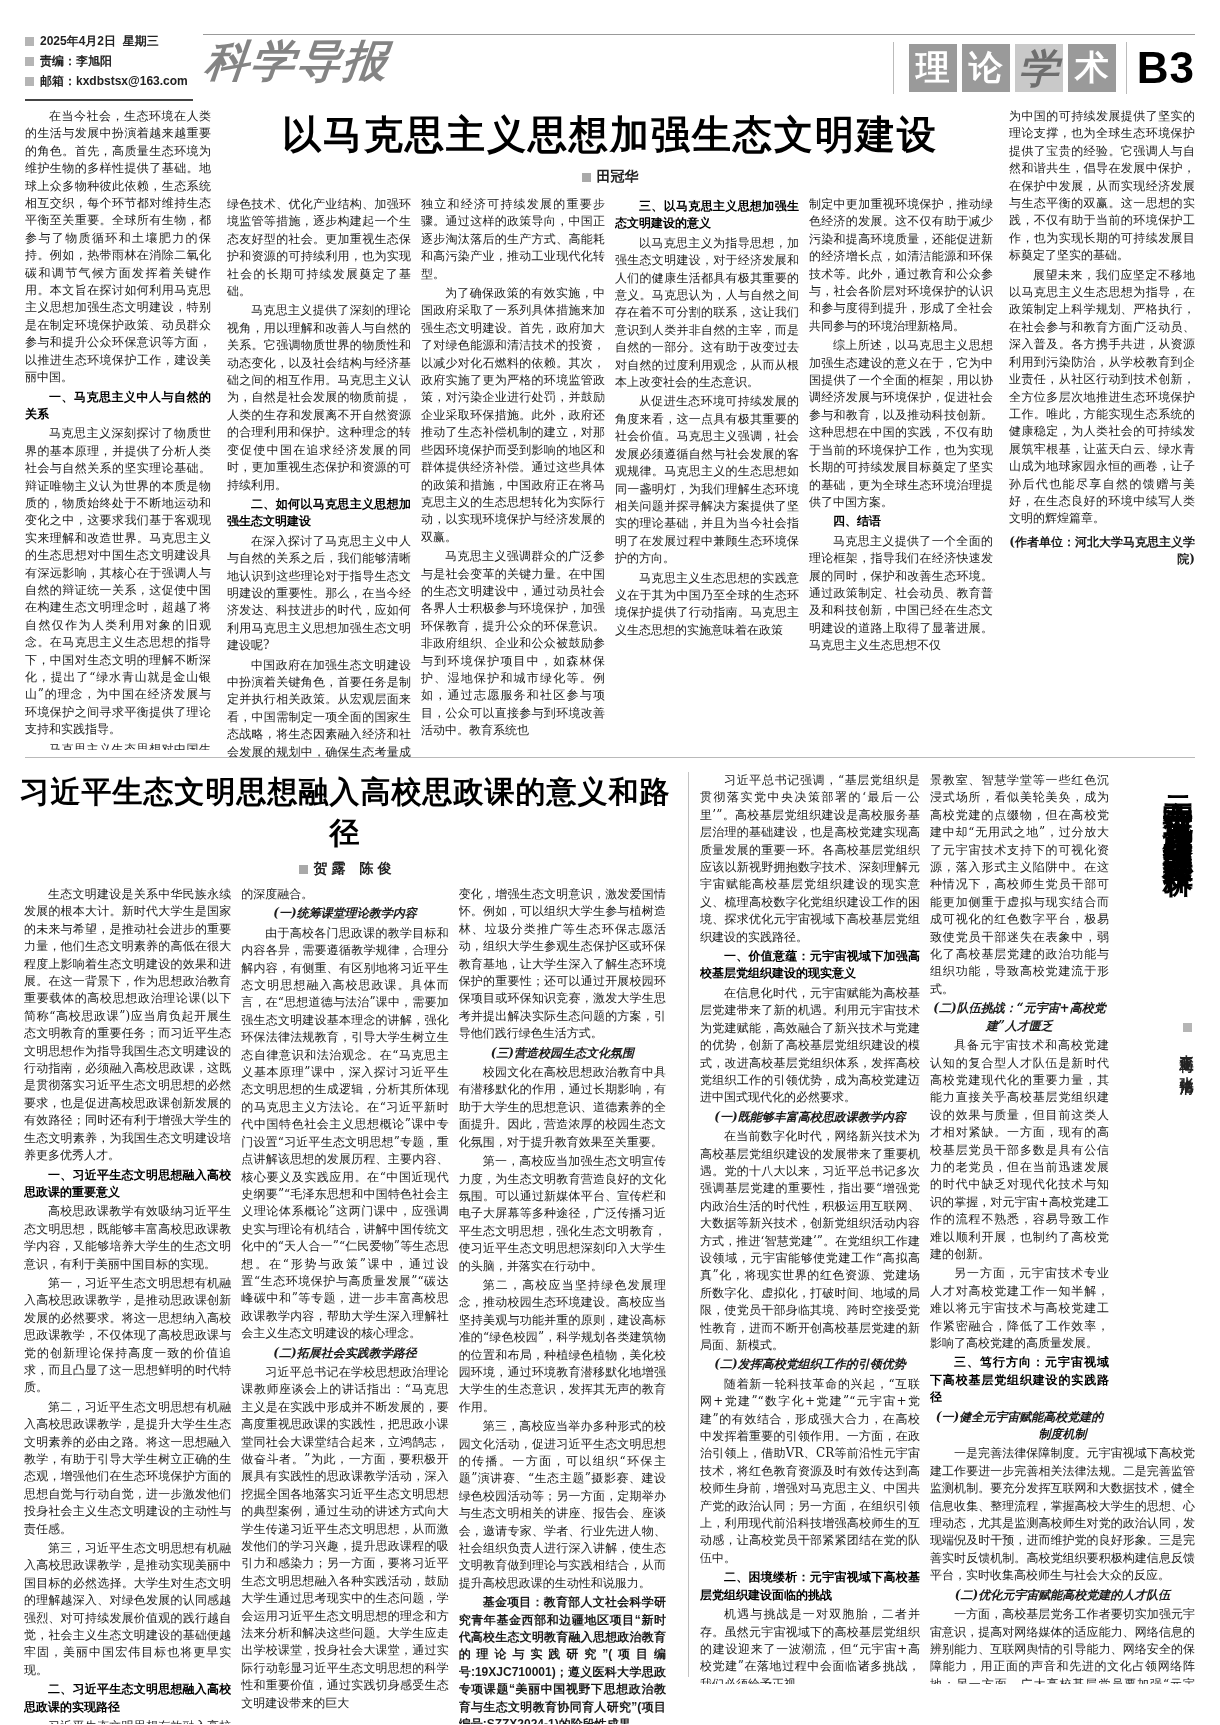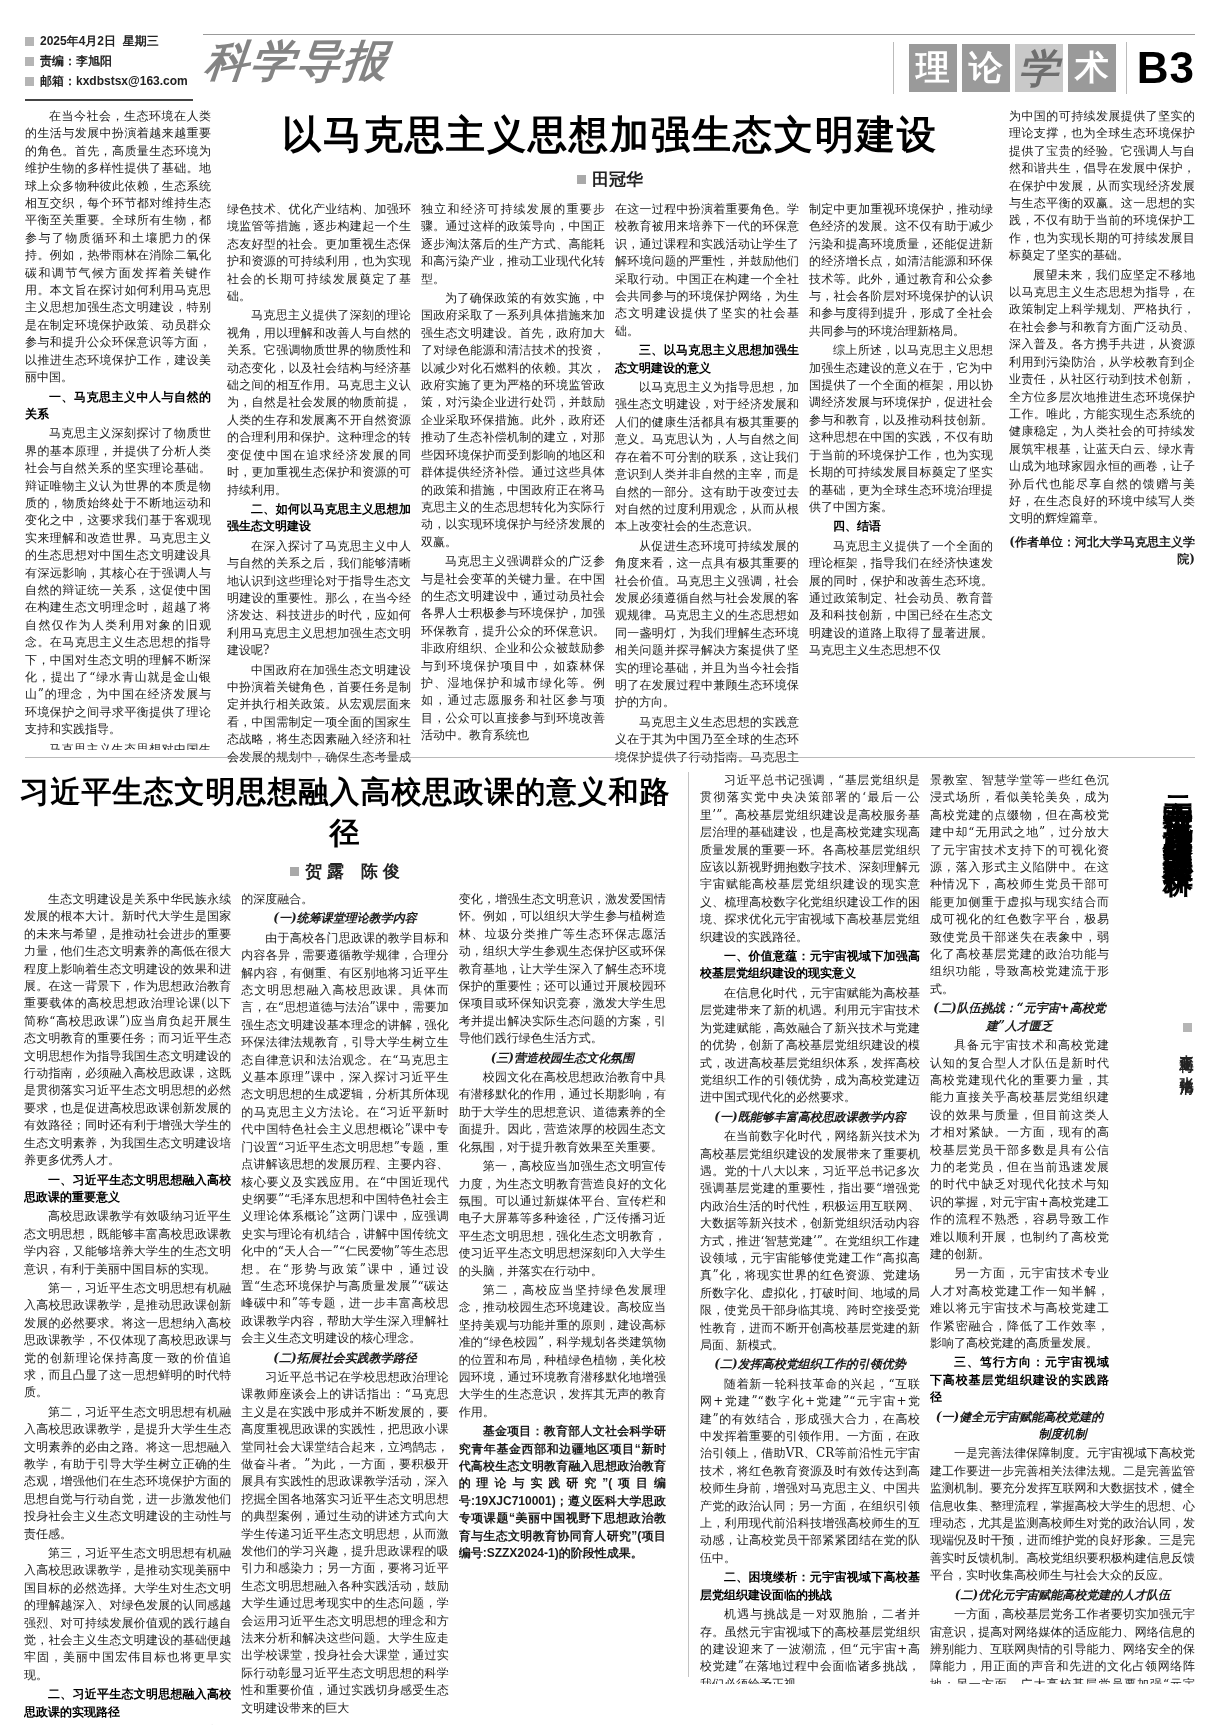--- a/index.html
+++ b/index.html
@@ -22,21 +22,21 @@
   #pageno{font-family:"Liberation Sans",sans-serif;font-weight:bold;font-size:44px;color:#000;letter-spacing:1px;}
   
   .ncol{text-align:justify;overflow:hidden;font-size:12px;line-height:17.4px;color:#1c1c1c;}
   .blk{margin:0 0 2px 0;}
   .blk.p{text-indent:2em;}
   .blk.cont{text-indent:0;}
   .blk.h{font-family:"Liberation Sans",sans-serif;font-weight:bold;text-indent:2em;color:#000;margin:2px 0;}
   .blk.kai{font-style:italic;font-weight:bold;text-align:center;text-indent:0;margin:2px 0;}
   .blk.fund{font-family:"Liberation Sans",sans-serif;font-weight:bold;text-indent:2em;}
   .blk.author{text-align:right;font-weight:bold;padding-top:4px;text-indent:0;}
-  .byline{display:flex;align-items:center;justify-content:center;font-size:17px;font-weight:bold;
+  .byline{display:flex;align-items:center;justify-content:center;font-size:14px;font-weight:bold;
           font-family:"Liberation Sans",sans-serif;color:#222;}
   .byline .sqico{background:#a9a9a9;}
   
   #a1{position:absolute;left:25px;top:108px;width:1170px;height:642px;display:flex;}
   #a1 .side{flex:0 0 186px;height:642px;}
   #a1mid{flex:1 1 auto;margin:0 11px;}
   #a1title{font-family:"Liberation Sans",sans-serif;font-weight:bold;font-size:39px;text-align:center;
            letter-spacing:2px;color:#000;}
   #a1midcols{display:flex;margin-top:10px;}
   #a1midcols .ncol{flex:1 1 0;height:566px;margin:0 5px;}
@@ -114,21 +114,20 @@
             <div class="blk h">二、如何以马克思主义思想加强生态文明建设</div>
             <div class="blk p">在深入探讨了马克思主义中人与自然的关系之后，我们能够清晰地认识到这些理论对于指导生态文明建设的重要性。那么，在当今经济发达、科技进步的时代，应如何利用马克思主义思想加强生态文明建设呢?</div>
             <div class="blk p">中国政府在加强生态文明建设中扮演着关键角色，首要任务是制定并执行相关政策。从宏观层面来看，中国需制定一项全面的国家生态战略，将生态因素融入经济和社会发展的规划中，确保生态考量成为决策的关键要素。例如，中国已设定明确的碳排放目标，推动能源结构的转型，以应对气候变化并促进绿色升级。这一转型不仅有助于减少温室气体排放，也是实现能源</div>
           </div>
         <div class="ncol">
             <div class="blk cont">独立和经济可持续发展的重要步骤。通过这样的政策导向，中国正逐步淘汰落后的生产方式、高能耗和高污染产业，推动工业现代化转型。</div>
             <div class="blk p">为了确保政策的有效实施，中国政府采取了一系列具体措施来加强生态文明建设。首先，政府加大了对绿色能源和清洁技术的投资，以减少对化石燃料的依赖。其次，政府实施了更为严格的环境监管政策，对污染企业进行处罚，并鼓励企业采取环保措施。此外，政府还推动了生态补偿机制的建立，对那些因环境保护而受到影响的地区和群体提供经济补偿。通过这些具体的政策和措施，中国政府正在将马克思主义的生态思想转化为实际行动，以实现环境保护与经济发展的双赢。</div>
             <div class="blk p">马克思主义强调群众的广泛参与是社会变革的关键力量。在中国的生态文明建设中，通过动员社会各界人士积极参与环境保护，加强环保教育，提升公众的环保意识。非政府组织、企业和公众被鼓励参与到环境保护项目中，如森林保护、湿地保护和城市绿化等。例如，通过志愿服务和社区参与项目，公众可以直接参与到环境改善活动中。教育系统也</div>
           </div>
         <div class="ncol">
-            <div class="blk cont">在这一过程中扮演着重要角色。学校教育被用来培养下一代的环保意识，通过课程和实践活动让学生了解环境问题的严重性，并鼓励他们采取行动。中国正在构建一个全社会共同参与的环境保护网络，为生态文明建设提供了坚实的社会基础。</div>
             <div class="blk h">三、以马克思主义思想加强生态文明建设的意义</div>
             <div class="blk p">以马克思主义为指导思想，加强生态文明建设，对于经济发展和人们的健康生活都具有极其重要的意义。马克思认为，人与自然之间存在着不可分割的联系，这让我们意识到人类并非自然的主宰，而是自然的一部分。这有助于改变过去对自然的过度利用观念，从而从根本上改变社会的生态意识。</div>
             <div class="blk p">从促进生态环境可持续发展的角度来看，这一点具有极其重要的社会价值。马克思主义强调，社会发展必须遵循自然与社会发展的客观规律。马克思主义的生态思想如同一盏明灯，为我们理解生态环境相关问题并探寻解决方案提供了坚实的理论基础，并且为当今社会指明了在发展过程中兼顾生态环境保护的方向。</div>
             <div class="blk p">马克思主义生态思想的实践意义在于其为中国乃至全球的生态环境保护提供了行动指南。马克思主义生态思想的实施意味着在政策</div>
           </div>
         <div class="ncol">
             <div class="blk cont">制定中更加重视环境保护，推动绿色经济的发展。这不仅有助于减少污染和提高环境质量，还能促进新的经济增长点，如清洁能源和环保技术等。此外，通过教育和公众参与，社会各阶层对环境保护的认识和参与度得到提升，形成了全社会共同参与的环境治理新格局。</div>
             <div class="blk p">综上所述，以马克思主义思想加强生态建设的意义在于，它为中国提供了一个全面的框架，用以协调经济发展与环境保护，促进社会参与和教育，以及推动科技创新。这种思想在中国的实践，不仅有助于当前的环境保护工作，也为实现长期的可持续发展目标奠定了坚实的基础，更为全球生态环境治理提供了中国方案。</div>
             <div class="blk h">四、结语</div>
             <div class="blk p">马克思主义提供了一个全面的理论框架，指导我们在经济快速发展的同时，保护和改善生态环境。通过政策制定、社会动员、教育普及和科技创新，中国已经在生态文明建设的道路上取得了显著进展。马克思主义生态思想不仅</div>
@@ -167,20 +166,21 @@
           <div class="blk p">由于高校各门思政课的教学目标和内容各异，需要遵循教学规律，合理分解内容，有侧重、有区别地将习近平生态文明思想融入高校思政课。具体而言，在“思想道德与法治”课中，需要加强生态文明建设基本理念的讲解，强化环保法律法规教育，引导大学生树立生态自律意识和法治观念。在“马克思主义基本原理”课中，深入探讨习近平生态文明思想的生成逻辑，分析其所体现的马克思主义方法论。在“习近平新时代中国特色社会主义思想概论”课中专门设置“习近平生态文明思想”专题，重点讲解该思想的发展历程、主要内容、核心要义及实践应用。在“中国近现代史纲要”“毛泽东思想和中国特色社会主义理论体系概论”这两门课中，应强调史实与理论有机结合，讲解中国传统文化中的“天人合一”“仁民爱物”等生态思想。在“形势与政策”课中，通过设置“生态环境保护与高质量发展”“碳达峰碳中和”等专题，进一步丰富高校思政课教学内容，帮助大学生深入理解社会主义生态文明建设的核心理念。</div>
           <div class="blk kai">(二)拓展社会实践教学路径</div>
           <div class="blk p">习近平总书记在学校思想政治理论课教师座谈会上的讲话指出：“马克思主义是在实践中形成并不断发展的，要高度重视思政课的实践性，把思政小课堂同社会大课堂结合起来，立鸿鹄志，做奋斗者。”为此，一方面，要积极开展具有实践性的思政课教学活动，深入挖掘全国各地落实习近平生态文明思想的典型案例，通过生动的讲述方式向大学生传递习近平生态文明思想，从而激发他们的学习兴趣，提升思政课程的吸引力和感染力；另一方面，要将习近平生态文明思想融入各种实践活动，鼓励大学生通过思考现实中的生态问题，学会运用习近平生态文明思想的理念和方法来分析和解决这些问题。大学生应走出学校课堂，投身社会大课堂，通过实际行动彰显习近平生态文明思想的科学性和重要价值，通过实践切身感受生态文明建设带来的巨大</div>
         </div>
       <div class="ncol">
           <div class="blk cont">变化，增强生态文明意识，激发爱国情怀。例如，可以组织大学生参与植树造林、垃圾分类推广等生态环保志愿活动，组织大学生参观生态保护区或环保教育基地，让大学生深入了解生态环境保护的重要性；还可以通过开展校园环保项目或环保知识竞赛，激发大学生思考并提出解决实际生态问题的方案，引导他们践行绿色生活方式。</div>
           <div class="blk kai">(三)营造校园生态文化氛围</div>
           <div class="blk p">校园文化在高校思想政治教育中具有潜移默化的作用，通过长期影响，有助于大学生的思想意识、道德素养的全面提升。因此，营造浓厚的校园生态文化氛围，对于提升教育效果至关重要。</div>
           <div class="blk p">第一，高校应当加强生态文明宣传力度，为生态文明教育营造良好的文化氛围。可以通过新媒体平台、宣传栏和电子大屏幕等多种途径，广泛传播习近平生态文明思想，强化生态文明教育，使习近平生态文明思想深刻印入大学生的头脑，并落实在行动中。</div>
           <div class="blk p">第二，高校应当坚持绿色发展理念，推动校园生态环境建设。高校应当坚持美观与功能并重的原则，建设高标准的“绿色校园”，科学规划各类建筑物的位置和布局，种植绿色植物，美化校园环境，通过环境教育潜移默化地增强大学生的生态意识，发挥其无声的教育作用。</div>
+          <div class="blk p">第三，高校应当举办多种形式的校园文化活动，促进习近平生态文明思想的传播。一方面，可以组织“环保主题”演讲赛、“生态主题”摄影赛、建设绿色校园活动等；另一方面，定期举办与生态文明相关的讲座、报告会、座谈会，邀请专家、学者、行业先进人物、社会组织负责人进行深入讲解，使生态文明教育做到理论与实践相结合，从而提升高校思政课的生动性和说服力。</div>
           <div class="blk fund">基金项目：教育部人文社会科学研究青年基金西部和边疆地区项目“新时代高校生态文明教育融入思想政治教育的理论与实践研究”(项目编号:19XJC710001)；遵义医科大学思政专项课题“美丽中国视野下思想政治教育与生态文明教育协同育人研究”(项目编号:SZZX2024-1)的阶段性成果。</div>
         </div>
     </div>
   </div>
 
   <div id="vdiv"></div>
 
   <div id="a3">
     <div id="a3colA" class="ncol">
         <div class="blk p">习近平总书记强调，“基层党组织是贯彻落实党中央决策部署的‘最后一公里’”。高校基层党组织建设是高校服务基层治理的基础建设，也是高校党建实现高质量发展的重要一环。各高校基层党组织应该以新视野拥抱数字技术、深刻理解元宇宙赋能高校基层党组织建设的现实意义、梳理高校数字化党组织建设工作的困境、探求优化元宇宙视域下高校基层党组织建设的实践路径。</div>

